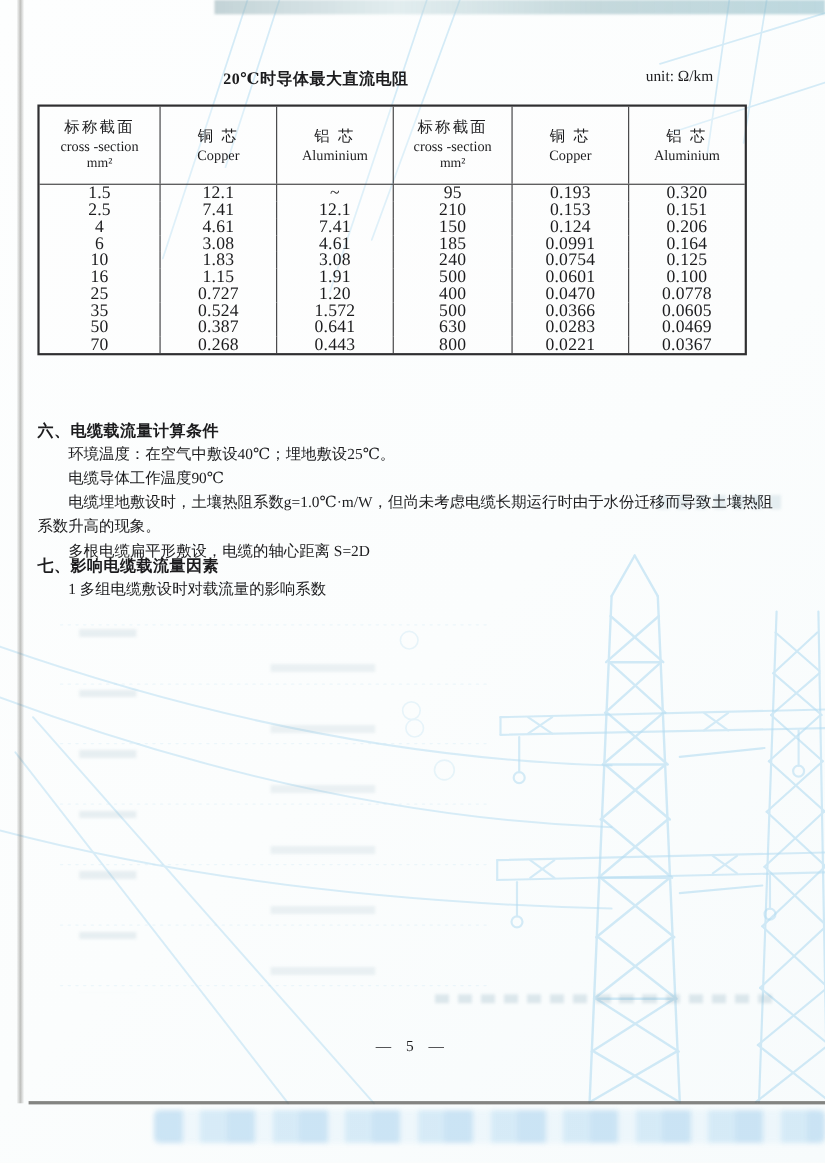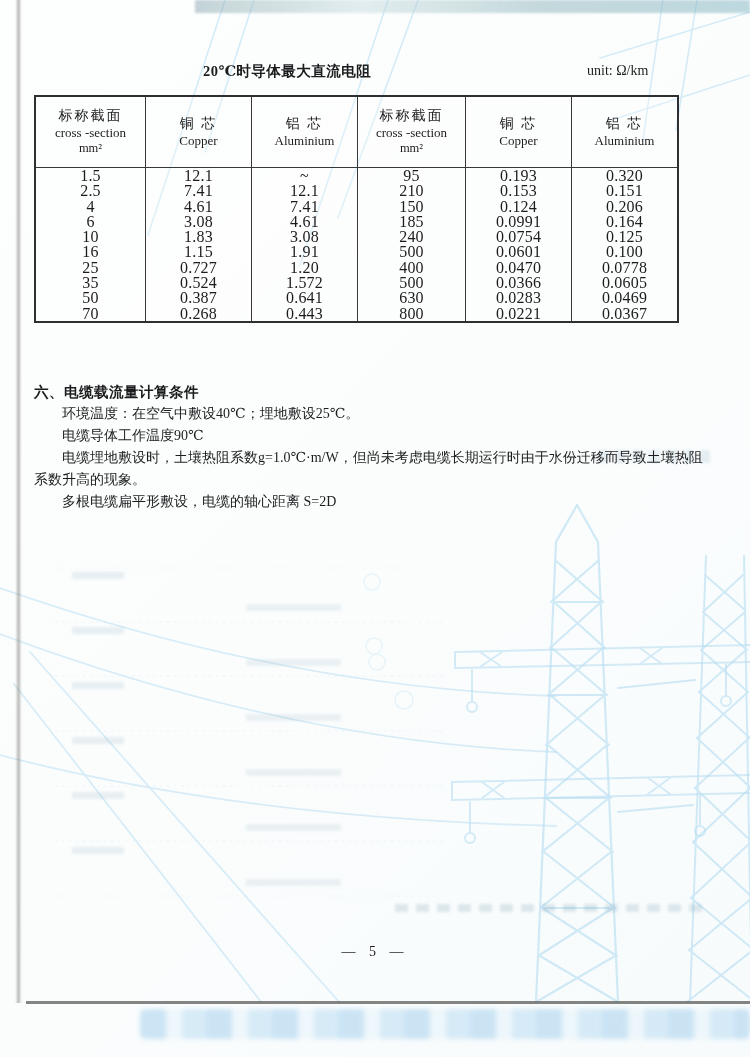--- a/index.html
+++ b/index.html
@@ -310,16 +310,20 @@
     </div>
 
     <div class="sec sec6">
       <div class="sec-title">六、电缆载流量计算条件</div>
       <p>环境温度：在空气中敷设40℃；埋地敷设25℃。</p>
       <p>电缆导体工作温度90℃</p>
       <p>电缆埋地敷设时，土壤热阻系数g=1.0℃·m/W，但尚未考虑电缆长期运行时由于水份迁移而导致土壤热阻系数升高的现象。</p>
       <p>多根电缆扁平形敷设，电缆的轴心距离 S=2D</p>
     </div>
 
+    <div class="sec sec7">
+      <div class="sec-title">七、影响电缆载流量因素</div>
+      <p>1 多组电缆敷设时对载流量的影响系数</p>
+    </div>
 
     <div class="footer">— 5 —</div>
   </div>
 </div>
 
 </body></html>

